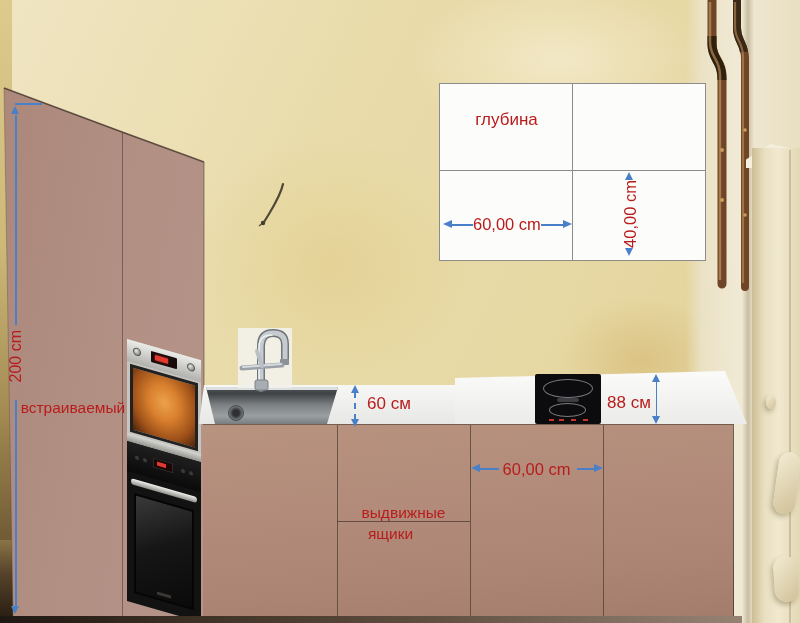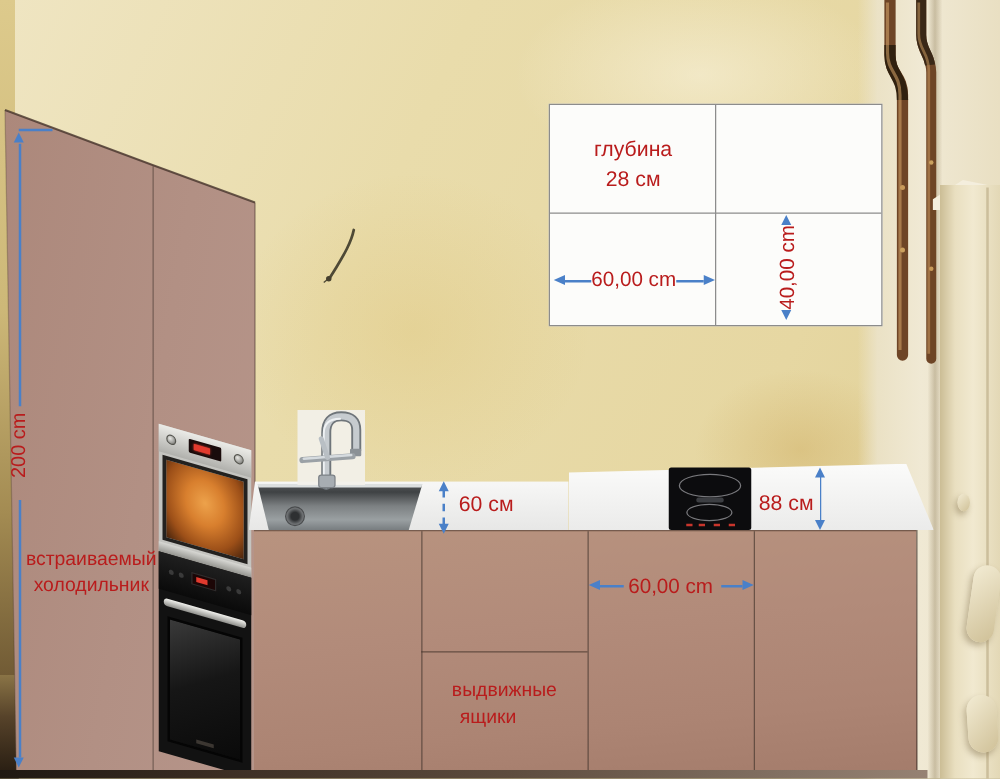--- a/index.html
+++ b/index.html
@@ -87,21 +87,21 @@
   .hob-ctrl { left:22px; top:24px; width:22px; height:4px; background:#3c3e42; border-radius:2px; }
   .hob-led { width:5px; height:2px; background:#c8352c; }
   
   .door-col { left:752px; top:148px; width:48px; height:475px;
     background:linear-gradient(90deg,#cbbd95 0%,#e9dfc0 25%,#f1e9d0 55%,#e3d8b6 100%); }
   .door-cap { left:746px; top:144px; width:54px; height:24px; background:#f4eedd;
     clip-path:polygon(0 65%, 45% 0, 100% 25%, 100% 100%, 0 100%); }
   .door-frame-line { left:789px; top:150px; width:2px; height:473px; background:rgba(150,130,85,.35); }
   .molding { border-radius:12px; background:linear-gradient(135deg,#f3ecd4,#cfc097); box-shadow:-2px 3px 5px rgba(110,90,50,.4); }
   
-  .label-text { font-size:15.5px; line-height:1.35; text-align:center;margin-top:40px; }
+  .label-text { font-size:15.5px; line-height:1.35; text-align:center; }
   .big-dim { font-size:17px; white-space:nowrap;text-align:right; }
 </style>
 </head>
 <body>
 
 <div class="stage">
 
   <div class="abs wall"></div>
   <div class="abs wall-glow" style="left:410px; top:-20px; width:300px; height:160px; background:radial-gradient(ellipse, rgba(250,244,224,.55), transparent 70%);"></div>
   <div class="abs wall-glow" style="left:190px; top:140px; width:280px; height:250px; background:radial-gradient(ellipse, rgba(222,196,120,.38), transparent 72%);"></div>
@@ -208,21 +208,20 @@
     <div class="abs hob-led" style="left:24px; top:45px;"></div>
     <div class="abs hob-led" style="left:36px; top:45px;"></div>
     <div class="abs hob-led" style="left:48px; top:45px;"></div>
   </div>
 
   <div class="abs info-box">
     <div class="abs ib-vline"></div>
     <div class="abs ib-hline"></div>
     <div class="abs depth-label">
       <span style="display:block">глубина</span>
-      <span style="display:block">28 см</span>
     </div>
     <div>
       <div class="abs tl" style="left:3px; top:136px;"></div>
       <div class="abs dimline" style="left:11px; top:140px; width:22px; height:1.8px;"></div>
       <div class="abs dim-text" style="left:33px; top:131px; width:66px; text-align:center;">60,00 cm</div>
       <div class="abs dimline" style="left:101px; top:140px; width:22px; height:1.8px;"></div>
       <div class="abs tr" style="left:123px; top:136px;"></div>
     </div>
     <div>
       <div class="abs tu" style="left:185px; top:88px;"></div>
@@ -239,21 +238,20 @@
     <div class="abs dimline" style="left:15px; top:115px; width:1.8px; height:210px;"></div>
     <div class="abs vtext" style="left:4px; top:330px; width:24px; height:66px; text-align:center;">
       <span style="margin:0 auto;">200 cm</span>
     </div>
     <div class="abs dimline" style="left:15px; top:400px; width:1.8px; height:206px;"></div>
     <div class="abs td" style="left:11px; top:606px;"></div>
   </div>
 
   <div class="abs label-text" style="left:20px; top:398px; width:106px;">
     <span style="display:block">встраиваемый</span>
-    <span style="display:block">холодильник</span>
   </div>
 
   <div>
     <div class="abs tu" style="left:351px; top:385px;"></div>
     <div class="abs" style="left:354px; top:392px; width:0; height:28px; border-left:2px dashed var(--blue);"></div>
     <div class="abs td" style="left:351px; top:419px;"></div>
     <div class="abs big-dim" style="left:367px; top:394px;">60 см</div>
   </div>
 
   <div>

